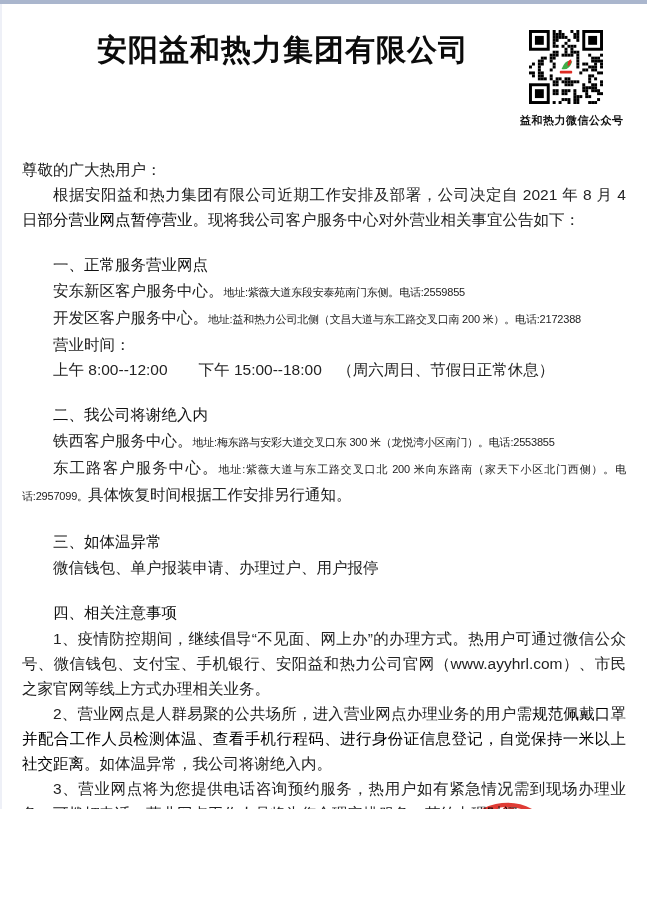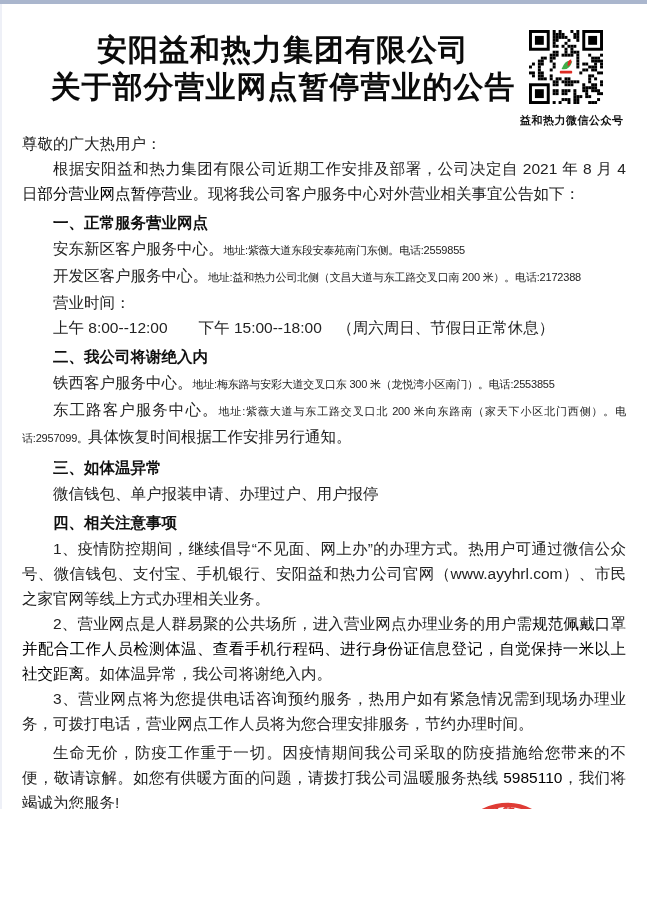--- a/index.html
+++ b/index.html
@@ -13,24 +13,24 @@
   .bottom-line { position:absolute; left:0; top:905px; width:647px; height:5px; background:#3d3d3d; }
   .below-page { position:absolute; left:0; top:910px; width:647px; height:5px; background:#c6cdd8; }
 
   .title-block { position:absolute; left:8px; top:31px; width:550px; text-align:center; color:#0b0b0b; }
   .title-line { font-size:30px; font-weight:bold; line-height:37px; letter-spacing:1px; white-space:nowrap; }
 
   .qr-block { position:absolute; left:520px; top:30px; width:92px; text-align:center; }
   .qr-svg { display:block; margin:0 auto; width:74px; height:74px; }
   .qr-caption { margin-top:9px; font-size:11px; font-weight:bold; color:#111; white-space:nowrap; letter-spacing:0.5px; }
 
-  .content { position:absolute; left:22px; top:131px; width:604px; color:#222; }
+  .content { position:absolute; left:22px; top:157px; width:604px; color:#222; }
   .para { font-size:15.5px; line-height:25px; text-align:justify; }
   .para.indent { text-indent:2em; }
-  .para.heading { font-weight:bold; text-indent:2em; color:#111; margin-top:4px; margin-bottom:1px; }
+  .para.heading { font-weight:normal; text-indent:2em; color:#111; margin-top:20px; margin-bottom:1px; }
   .para .b { font-weight:normal; color:#000; }
   .para .small { font-size:11px; letter-spacing:-0.2px; }
   .para.gap-top { margin-top:4px; }
 
   .signature-block { position:absolute; left:385px; top:844px; width:230px; text-align:center; color:#1c1c1c; }
   .signature-company { font-size:15px; line-height:20px; letter-spacing:0.5px; white-space:nowrap; }
   .signature-date { margin-top:10px; font-size:15px; line-height:20px; white-space:nowrap; }
 
   .seal { position:absolute; left:449px; top:799px; width:116px; height:116px;
           transform:rotate(-12deg); opacity:0.92; mix-blend-mode:multiply; pointer-events:none; }
@@ -38,21 +38,20 @@
 </head>
 <body>
 
 <div class="page">
 
   <div class="top-edge"></div>
   <div class="left-edge"></div>
 
   <div class="title-block">
     <div class="title-line">安阳益和热力集团有限公司</div>
-    <div class="title-line">关于部分营业网点暂停营业的公告</div>
   </div>
 
   <div class="qr-block">
     <svg class="qr-svg" id="qr" viewBox="0 0 25 25">
         <rect x="0" y="0" width="25" height="25" fill="#ffffff"></rect>
         <rect x="8" y="0" width="1" height="1" fill="#000"></rect>
         <rect x="10" y="0" width="1" height="1" fill="#000"></rect>
         <rect x="14" y="0" width="1" height="1" fill="#000"></rect>
         <rect x="16" y="0" width="1" height="1" fill="#000"></rect>
         <rect x="8" y="1" width="1" height="1" fill="#000"></rect>

